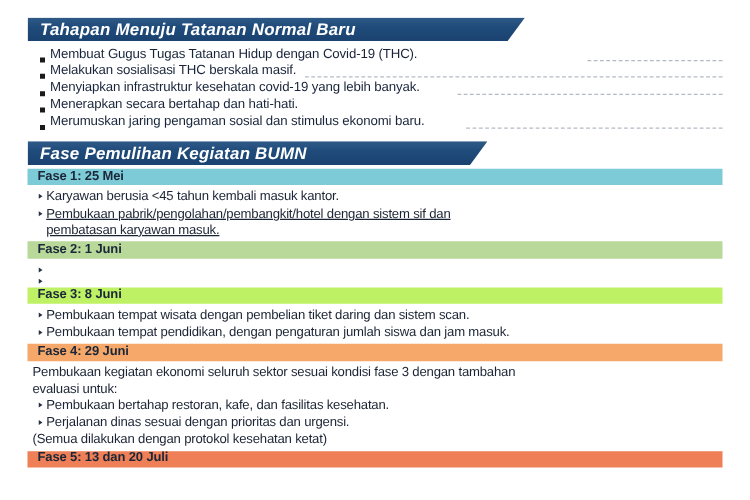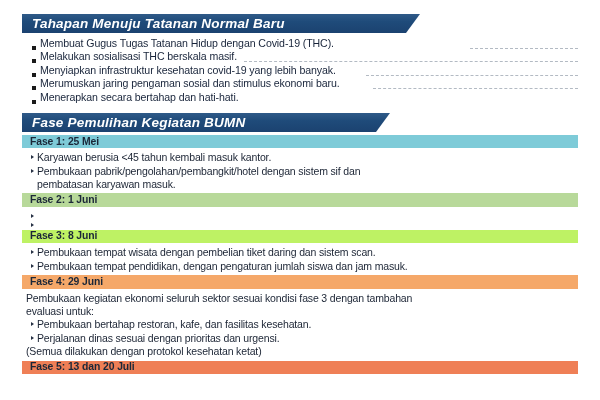--- a/index.html
+++ b/index.html
@@ -162,47 +162,47 @@
       <span class="txt">Melakukan sosialisasi THC berskala masif.</span>
       <span class="rule" style="width:334px;"></span>
     </div>
     <div class="toprow">
       <span class="bullet"></span>
       <span class="txt">Menyiapkan infrastruktur kesehatan covid-19 yang lebih banyak.</span>
       <span class="rule" style="width:212px;"></span>
     </div>
     <div class="toprow">
       <span class="bullet"></span>
+      <span class="txt">Menerapkan secara bertahap dan hati-hati.</span>
+      <span class="rule" style="width:0px;"></span>
+    </div>
+    <div class="toprow">
+      <span class="bullet"></span>
       <span class="txt">Merumuskan jaring pengaman sosial dan stimulus ekonomi baru.</span>
       <span class="rule" style="width:205px;"></span>
-    </div>
-    <div class="toprow">
-      <span class="bullet"></span>
-      <span class="txt">Menerapkan secara bertahap dan hati-hati.</span>
-      <span class="rule" style="width:0px;"></span>
     </div>
   </div>
 
   <div class="banner-wrap" style="margin-top:9px;">
     <div class="banner banner-2">
       <span class="banner-text">Fase Pemulihan Kegiatan BUMN</span>
     </div>
   </div>
 
   <div class="phase-head" style="background:#7ecbd8;">
     <span class="label">Fase 1: 25 Mei</span>
   </div>
   <div class="phase-body">
     <div class="pitem">
       <span class="bullet"></span>
       <span class="txt">Karyawan berusia &lt;45 tahun kembali masuk kantor.</span>
     </div>
     <div class="pitem">
       <span class="bullet"></span>
-      <span class="txt" style="max-width:370px;">Pembukaan pabrik/pengolahan/pembangkit/hotel dengan sistem sif dan pembatasan karyawan masuk.</span>
+      <span class="txt" style="max-width:370px;text-decoration:underline;">Pembukaan pabrik/pengolahan/pembangkit/hotel dengan sistem sif dan pembatasan karyawan masuk.</span>
     </div>
   </div>
 
   <div class="phase-head" style="background:#b8d99a;">
     <span class="label">Fase 2: 1 Juni</span>
   </div>
   <div class="phase-body">
     <div class="pitem">
       <span class="bullet"></span>
     </div>

